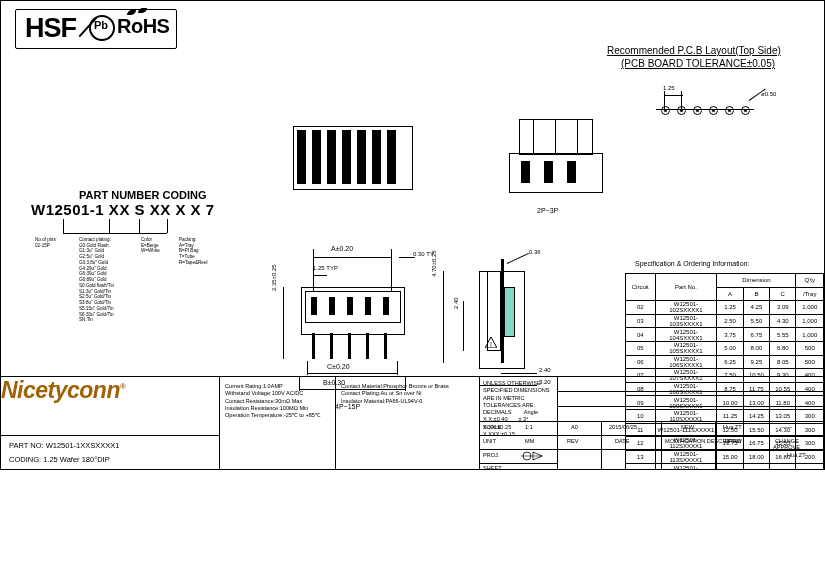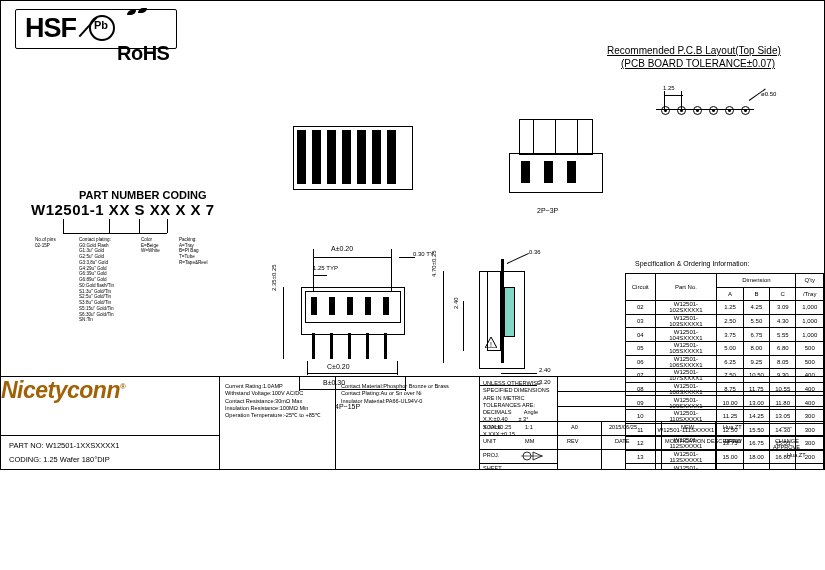--- a/index.html
+++ b/index.html
@@ -11,21 +11,21 @@
   .t7{font-size:7px;}
   .t8{font-size:10px;text-decoration:underline;}
   .t9{font-size:11px;}
   .bold{font-weight:bold;}
   
   #hsfbox{left:14px;top:8px;width:160px;height:38px;border:1.5px solid #000;border-radius:2px;}
   #hsf{left:24px;top:12px;font-size:27px;font-weight:bold;letter-spacing:-1px;}
   #pbcirc{left:88px;top:14px;width:22px;height:22px;border:2px solid #000;border-radius:50%;}
   #pbtxt{left:93px;top:18px;font-size:11px;font-weight:bold;}
   #pbslash{left:86px;top:13px;width:2px;height:26px;background:#000;transform:rotate(42deg);transform-origin:center;}
-  #rohs{left:116px;top:14px;font-size:20px;font-weight:bold;letter-spacing:-0.5px;margin-top:27px;}
+  #rohs{left:116px;top:14px;font-size:20px;font-weight:bold;letter-spacing:-0.5px;}
   .leaf{position:absolute;width:9px;height:5px;background:#000;border-radius:9px 0 9px 0;}
   
   .hl{background:#000;height:1px;}
   .vl{background:#000;width:1px;}
   
   #pnc-title{left:78px;top:188px;}
   #pnc{left:30px;top:200px;font-size:15px;font-weight:bold;letter-spacing:0.5px;}
   .pnc-col{position:absolute;font-size:4.6px;line-height:1.25;white-space:pre;}
   
   .blk{position:absolute;background:#000;}
@@ -54,21 +54,21 @@
   <div class="abs" id="hsfbox"></div>
   <div class="abs" id="hsf">HSF</div>
   <div class="abs" id="pbcirc"></div>
   <div class="abs" id="pbtxt">Pb</div>
   <div class="abs" id="pbslash"></div>
   <div class="abs" id="rohs">RoHS</div>
   <div class="leaf" style="left:126px;top:9px;"></div>
   <div class="leaf" style="left:137px;top:7px;"></div>
 
   <div class="abs txt t8" style="left:606px;top:44px;">Recommended P.C.B Layout(Top Side)</div>
-  <div class="abs txt t8" style="left:620px;top:57px;">(PCB BOARD TOLERANCE±0.07)</div>
+  <div class="abs txt t8" style="left:620px;top:57px;">(PCB BOARD TOLERANCE±0.05)</div>
 
   <div class="abs" style="left:660px;top:105px;">
     <div class="pad" style="left:0px;top:0px;"></div>
     <div class="pad" style="left:16px;top:0px;"></div>
     <div class="pad" style="left:32px;top:0px;"></div>
     <div class="pad" style="left:48px;top:0px;"></div>
     <div class="pad" style="left:64px;top:0px;"></div>
     <div class="pad" style="left:80px;top:0px;"></div>
   </div>
 

